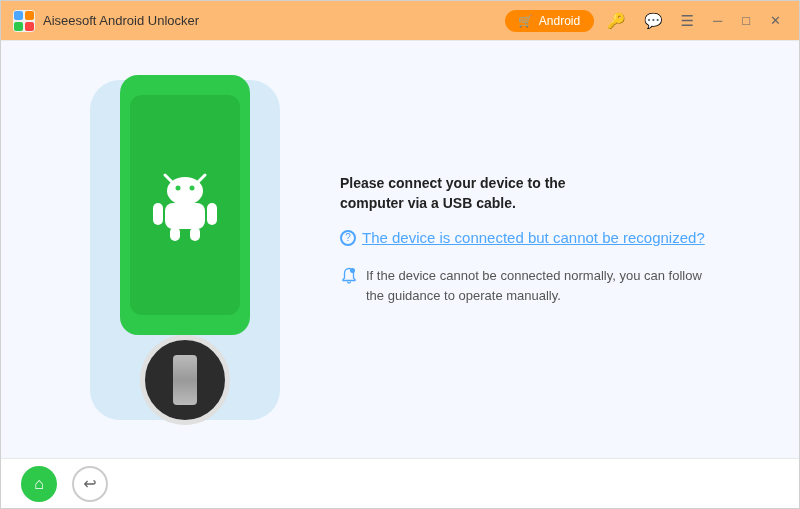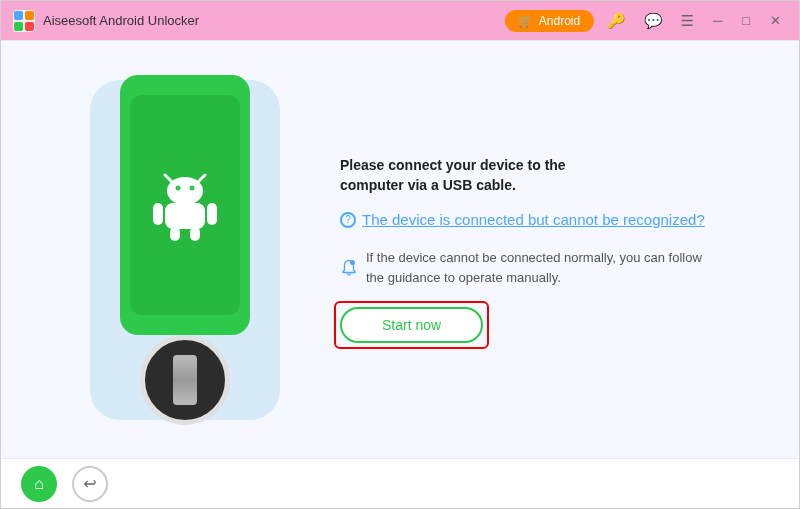--- a/index.html
+++ b/index.html
@@ -10,21 +10,21 @@
       background: #f5f8ff;
       overflow: hidden;
       border: 1px solid #d0d0d0;
       display: flex;
       flex-direction: column;
     }
 
     
     .titlebar {
       height: 40px;
-      background: #f9a8d4;
+      background: #fdba74;
       display: flex;
       align-items: center;
       padding: 0 12px;
       border-bottom: 1px solid #e8e8e8;
       flex-shrink: 0;
     }
     .titlebar-logo {
       width: 22px;
       height: 22px;
       margin-right: 8px;
@@ -183,21 +183,21 @@
       flex-shrink: 0;
     }
     .device-link-text {
       color: #4da6ff;
       font-size: 15px;
       text-decoration: underline;
       cursor: pointer;
     }
     .guidance-row {
       display: flex;
-      align-items: center;
+      align-items: flex-start;
       gap: 8px;
       margin-bottom: 20px;
     }
     .bell-icon {
       width: 18px;
       height: 18px;
       flex-shrink: 0;
       margin-top: 1px;
     }
     .guidance-text {
@@ -339,24 +339,20 @@
 
     <div class="guidance-row">
       <svg class="bell-icon" viewBox="0 0 18 18" xmlns="http://www.w3.org/2000/svg">
         <path d="M9 1.5C6.5 1.5 4.5 3.5 4.5 6v5l-1.5 1.5v1h12v-1L13.5 11V6C13.5 3.5 11.5 1.5 9 1.5z" fill="none" stroke="#4da6ff" stroke-width="1.3"></path>
         <path d="M7.5 14.5a1.5 1.5 0 003 0" fill="none" stroke="#4da6ff" stroke-width="1.3"></path>
         <circle cx="12.5" cy="3.5" r="2.5" fill="#4da6ff"></circle>
       </svg>
       <span class="guidance-text">If the device cannot be connected normally, you can follow the guidance to operate manually.</span>
     </div>
 
-    <div class="start-now-wrapper">
-      <div class="red-highlight"></div>
-      <button class="start-now-btn">Start now</button>
-    </div>
   </div>
 </div>
 
 <div class="bottom-bar">
   <button class="bottom-btn home">
     <span>⌂</span>
   </button>
   <button class="bottom-btn back">
     <span>↩</span>
   </button>

